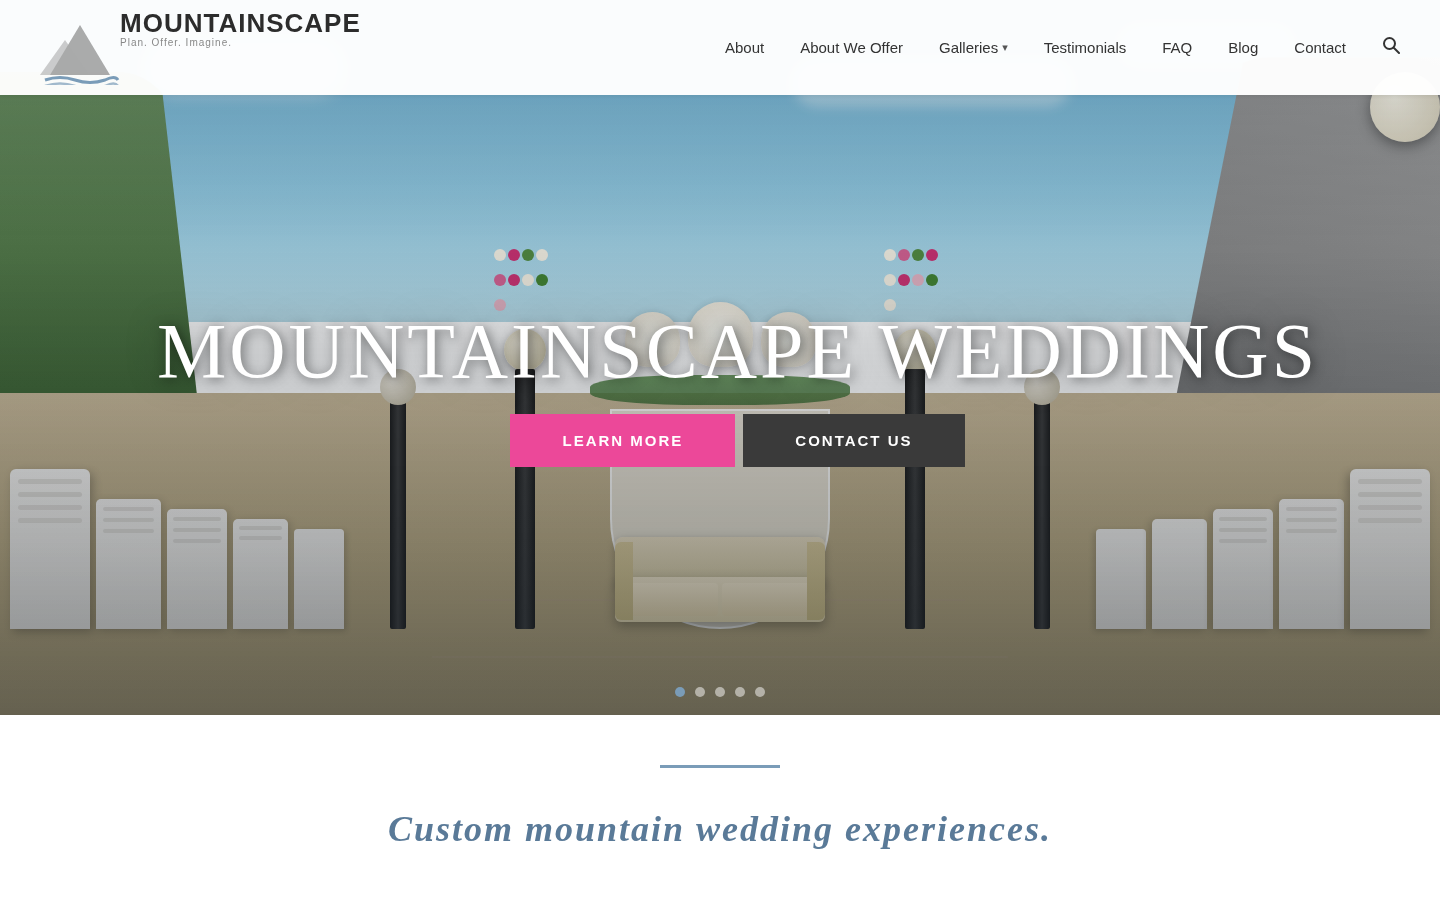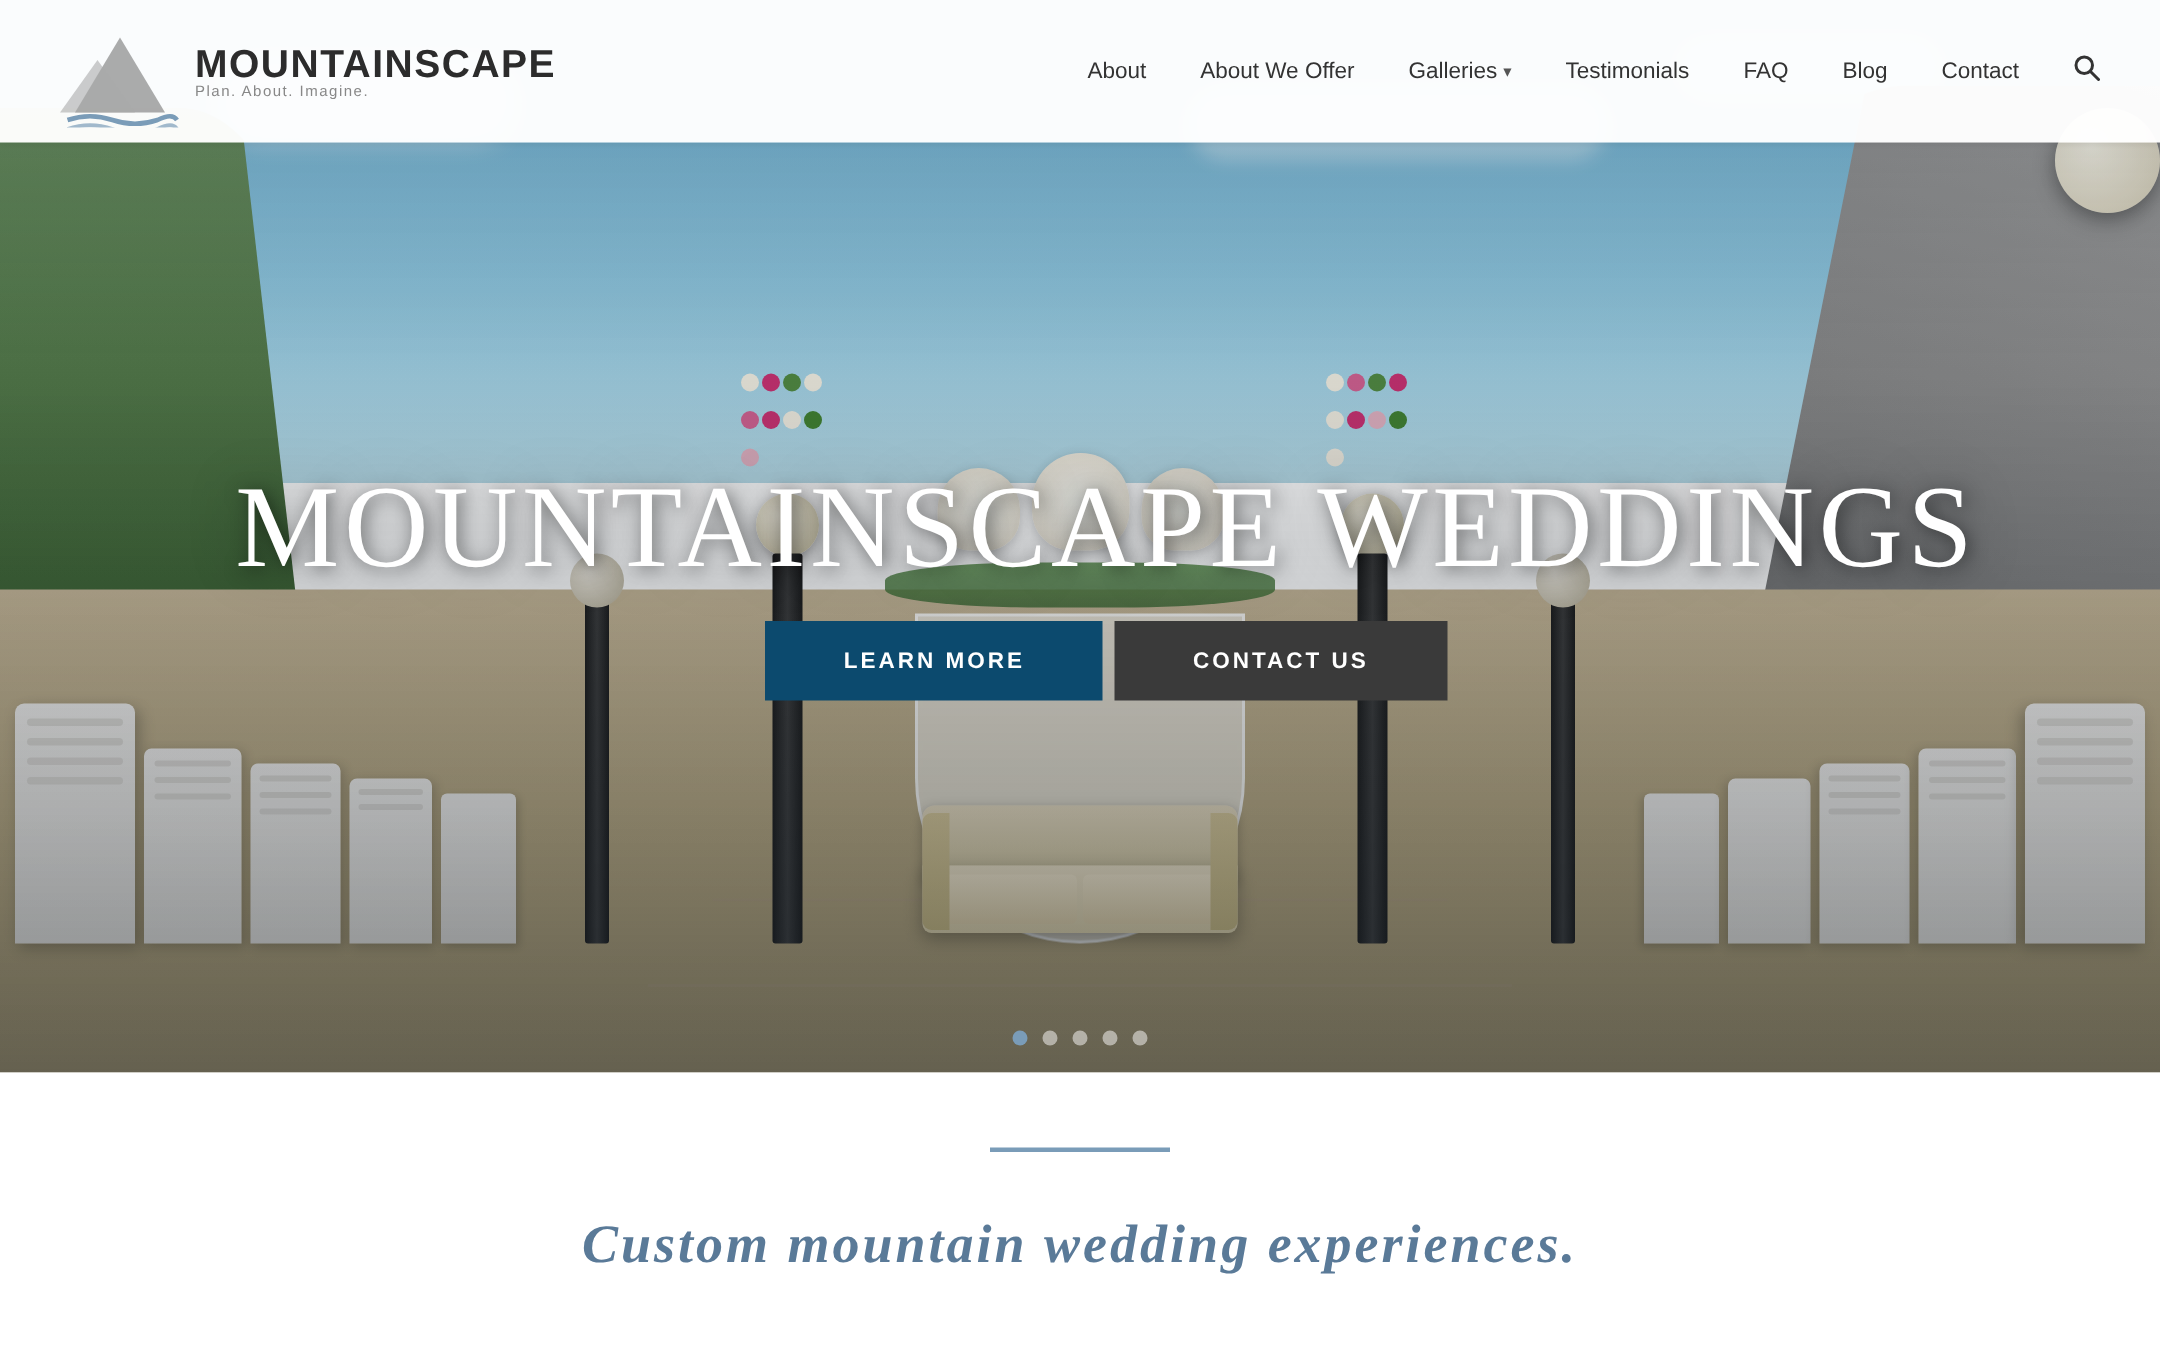--- a/index.html
+++ b/index.html
@@ -14,22 +14,21 @@
       display: flex;
       align-items: center;
       justify-content: space-between;
       padding: 0 40px;
       height: 95px;
       box-shadow: 0 1px 4px rgba(0,0,0,0.08);
     }
 
     .logo-area {
       display: flex;
-      align-items: center;
-      gap: 10px;
+      gap: 0;
     }
 
     .logo-icon {
       width: 80px;
       height: 75px;
     }
 
     .logo-text-block {
       display: flex;
       flex-direction: column;
@@ -160,21 +159,21 @@
       margin-bottom: 50px;
       text-transform: capitalize;
     }
 
     .hero-buttons {
       display: flex;
       gap: 8px;
     }
 
     .btn-learn {
-      background: #0c4a6e;
+      background: #ec4899;
       color: #fff;
       font-family: Arial, sans-serif;
       font-size: 15px;
       font-weight: 600;
       letter-spacing: 2px;
       padding: 18px 52px;
       border: none;
       cursor: pointer;
       text-transform: uppercase;
     }
@@ -248,21 +247,21 @@
       <polygon points="10,65 40,15 70,65" fill="#888" opacity="0.7"></polygon>
       <polygon points="0,65 25,30 50,65" fill="#aaa" opacity="0.6"></polygon>
 
       <path d="M5,70 Q20,65 35,70 Q50,75 65,70 Q75,65 78,70" stroke="#7a9cb8" stroke-width="3" fill="none"></path>
       <path d="M5,76 Q20,71 35,76 Q50,81 65,76 Q75,71 78,76" stroke="#7a9cb8" stroke-width="2.5" fill="none" opacity="0.7"></path>
     </svg>
     <div class="logo-text-block">
       <div class="logo-main">
         <span>MOUNTAIN</span><span>SCAPE</span>
       </div>
-      <div class="logo-tagline">Plan. About. Imagine.</div>
+      <div class="logo-tagline">Plan. Offer. Imagine.</div>
     </div>
   </div>
 
   <nav>
     <a class="nav-item">
       <span>About</span>
     </a>
     <a class="nav-item">
       <span>About We Offer</span>
     </a>

